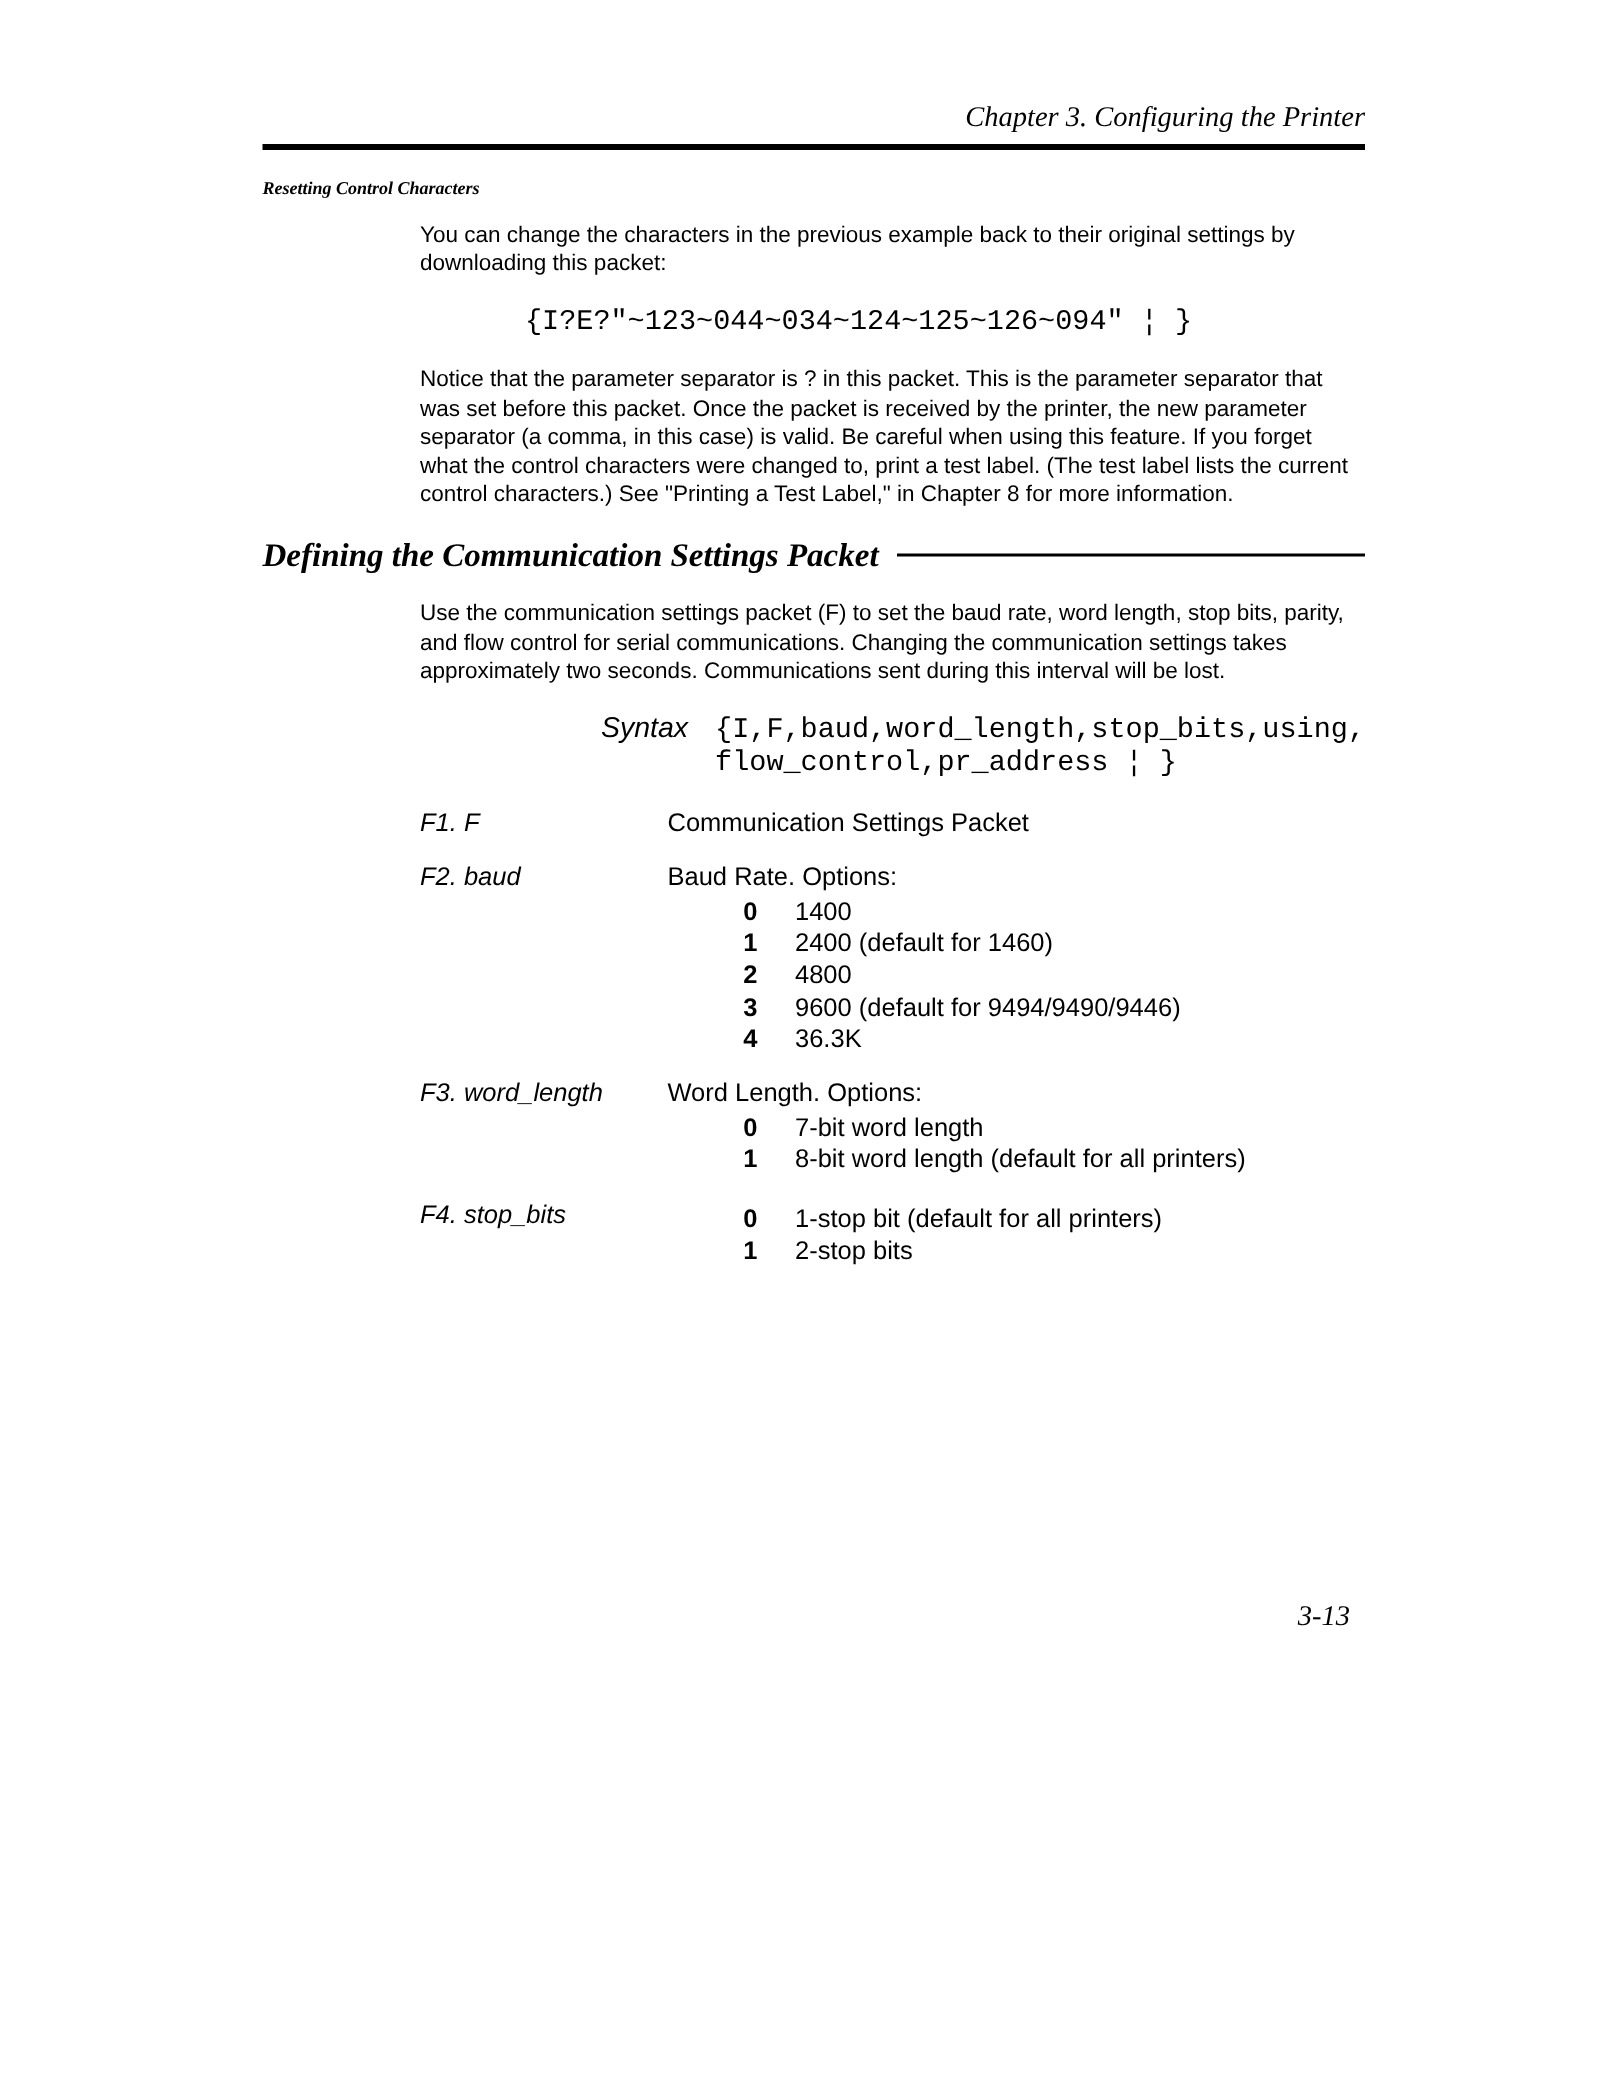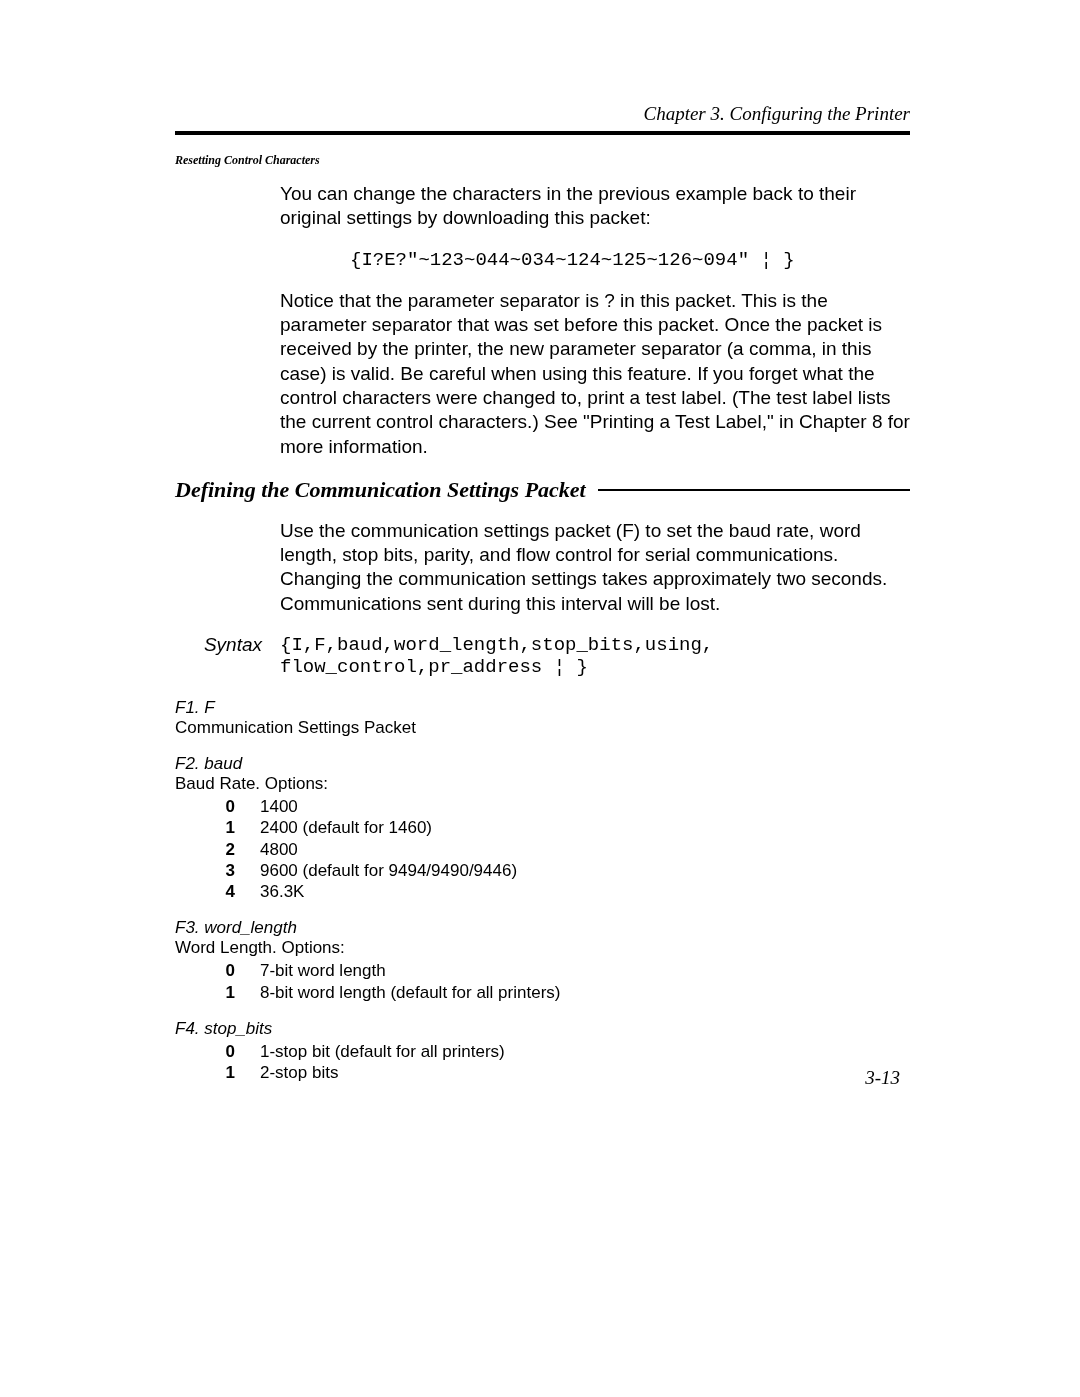--- a/index.html
+++ b/index.html
@@ -6,21 +6,21 @@
     margin: 0;
     padding: 0;
     background: #fff;
     font-family: Arial, Helvetica, sans-serif;
     color: #000;
     width: 1080px;
     height: 1397px;
     box-sizing: border-box;
   }
   .page {
-    padding: 103px 170px 0 175px;
+    padding: 68px 170px 0 175px;
     box-sizing: border-box;
   }
   .chapter-line {
     text-align: right;
     font-style: italic;
     font-family: Georgia, "Times New Roman", serif;
     font-size: 19px;
     margin-bottom: 6px;
   }
   .hr {
@@ -32,21 +32,21 @@
     font-weight: bold;
     font-style: italic;
     font-family: Liberation Serif, serif;
     font-size: 12px;
     margin: 8px 0 14px 0;
   }
   .bodyblock {
     margin-left: 105px;
   }
   .para {
-    font-size: 19px;
+    font-size: 15px;
     line-height: 1.28;
     margin: 0 0 18px 0;
   }
   .code {
     font-family: "Courier New", monospace;
     font-size: 19px;
     white-space: pre;
     margin: 0 0 18px 0;
     padding-left: 70px;
   }
@@ -66,40 +66,40 @@
   }
   .section-rule {
     flex: 1;
     border-top: 2.5px solid #000;
     height: 0;
   }
   .syntax-row {
     display: flex;
     align-items: flex-start;
     margin-bottom: 20px;
+    justify-content: flex-end;
   }
   .syntax-label {
     width: 105px;
     text-align: right;
     padding-right: 18px;
     font-style: italic;
     font-family: Arial, Helvetica, sans-serif;
     font-size: 19px;
     box-sizing: border-box;
   }
   .syntax-code {
     font-family: "Courier New", monospace;
     font-size: 19px;
     white-space: pre;
   }
   .field-row {
     display: flex;
     align-items: flex-start;
     margin-bottom: 16px;
-    flex-direction: column;
   }
   .field-col1 {
     width: 105px;
   }
   .field-label {
     width: 165px;
     font-style: italic;
     font-size: 17px;
     padding-top: 0;
   }

